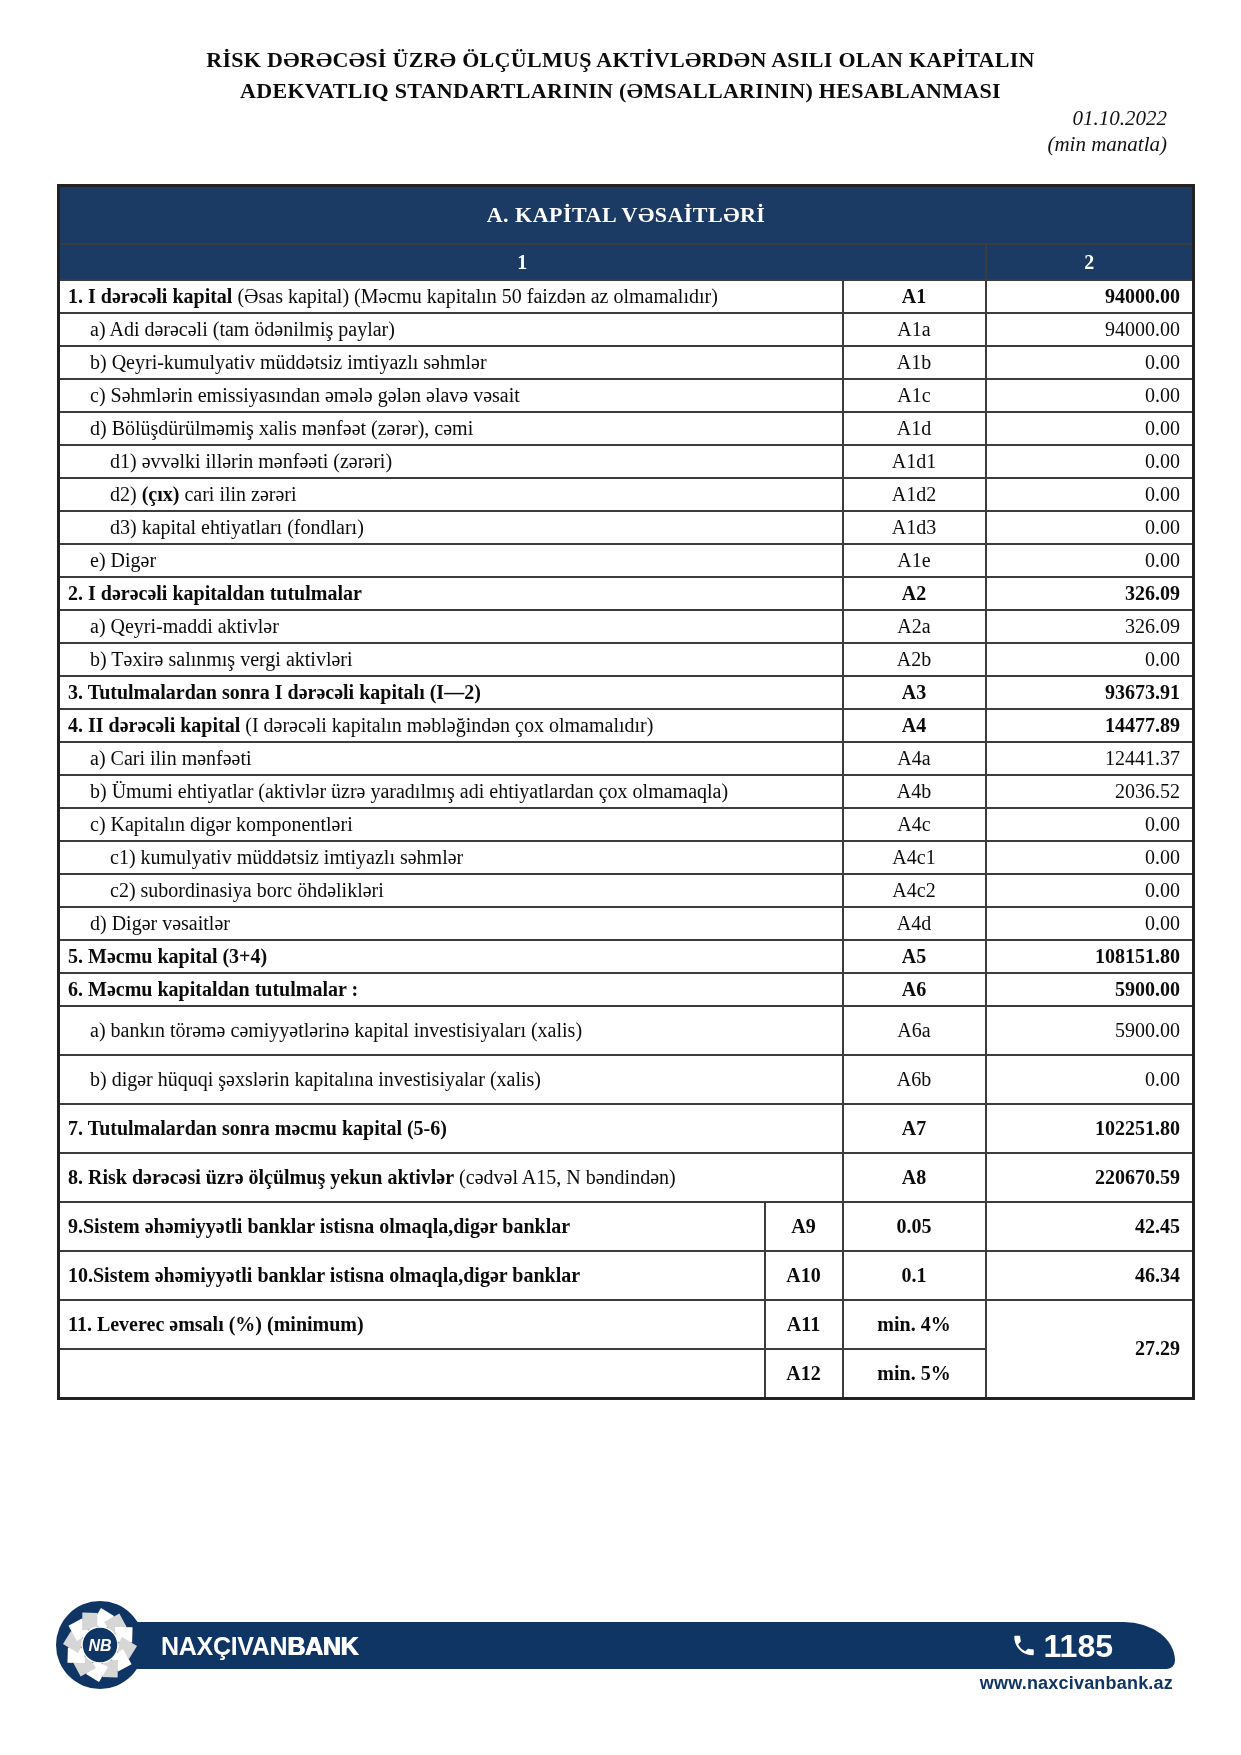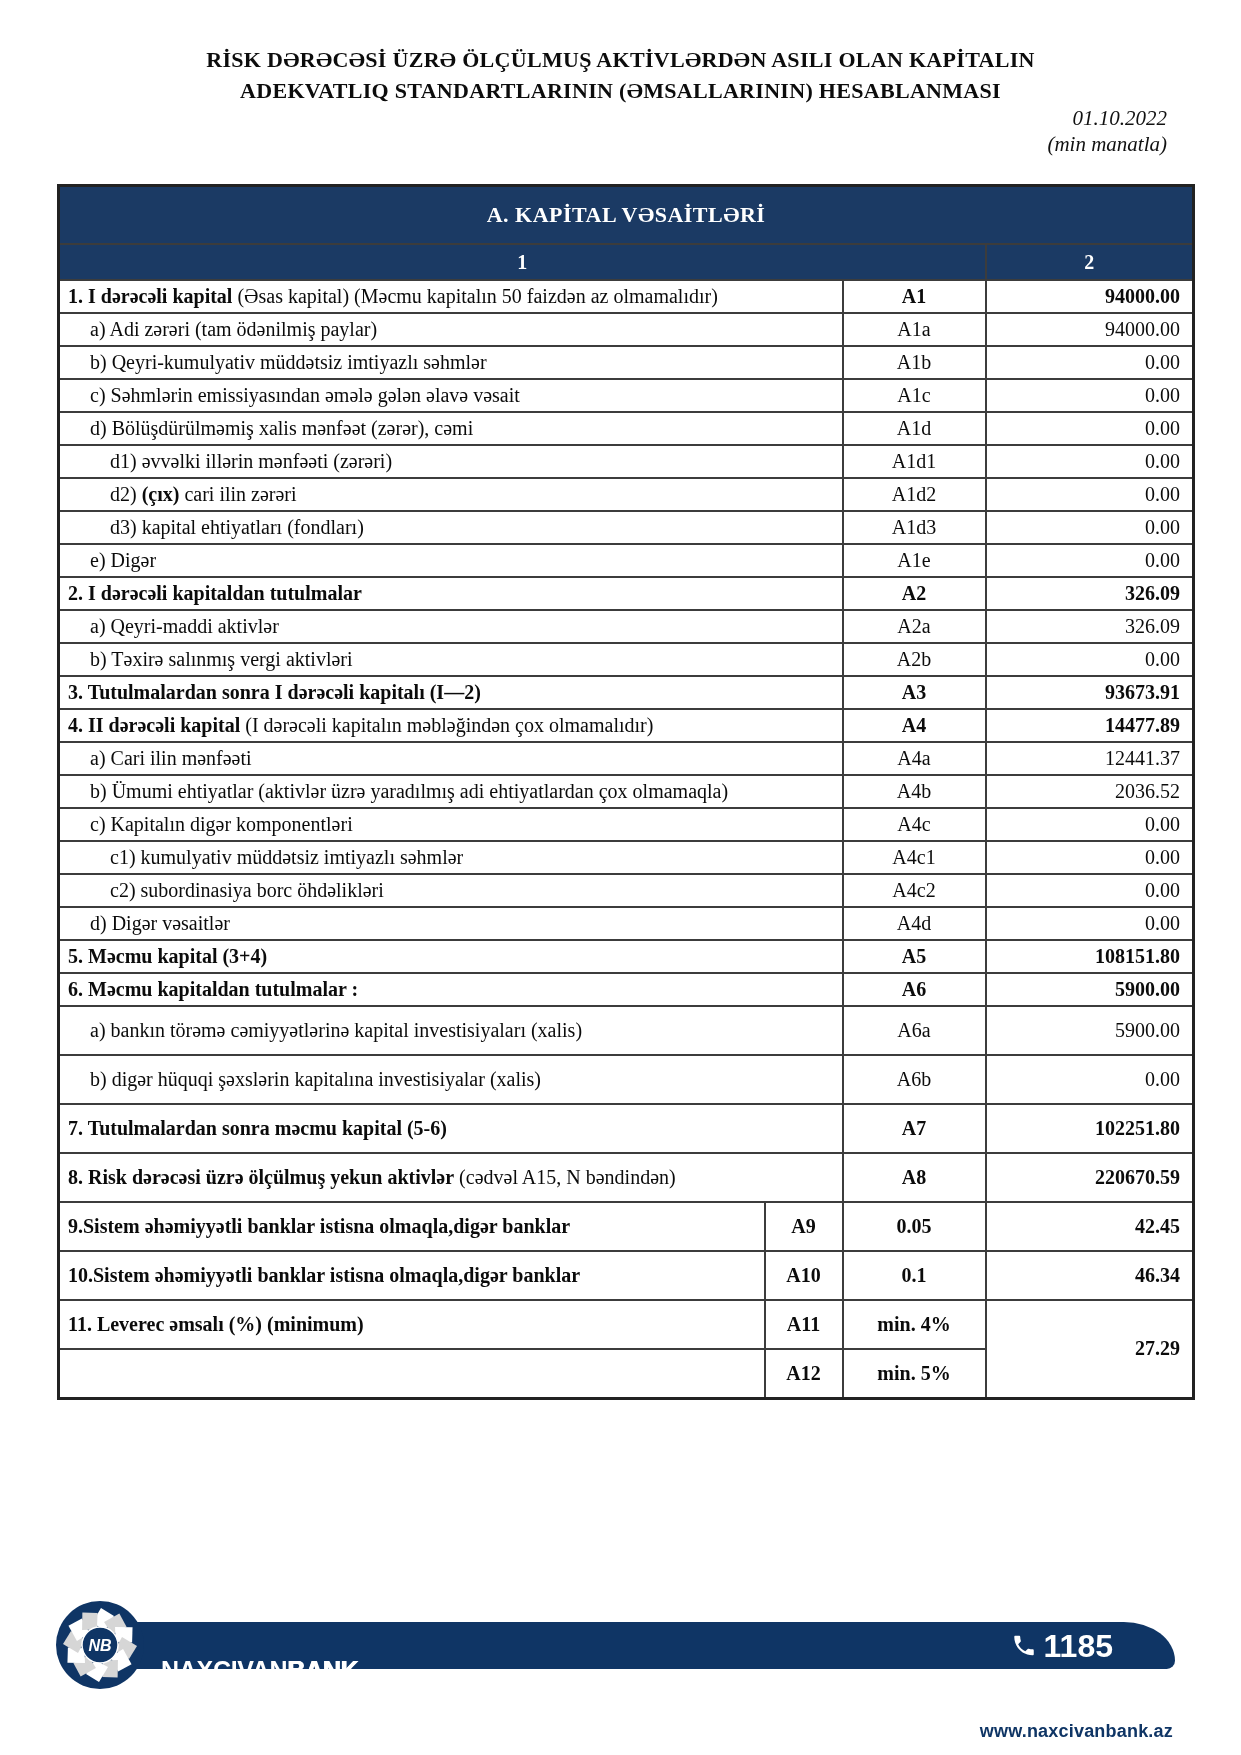--- a/index.html
+++ b/index.html
@@ -29,27 +29,27 @@
   td.c-label.indent-2{padding-left:50px;}
   td.c-code,td.c-ratio{text-align:center;}
   td.c-value{text-align:right;padding-right:12px;}
   .em{font-weight:bold;}
   span.b{font-weight:bold;}
 
   
   .footer-bar{position:absolute;left:75px;top:1622px;width:1100px;height:47px;background:var(--footer-navy);
               border-top-right-radius:62px 47px;border-bottom-right-radius:10px;}
   .brand{position:absolute;left:86px;top:50%;transform:translateY(-50%);color:#fff;
-         font-family:"Liberation Sans","DejaVu Sans",sans-serif;font-weight:bold;font-size:25px;letter-spacing:-.3px;white-space:nowrap;margin-top:24px;}
+         font-family:"Liberation Sans","DejaVu Sans",sans-serif;font-weight:bold;font-size:25px;letter-spacing:-.3px;white-space:nowrap;}
   .brand .brand-suffix{text-shadow:.7px 0 0 #fff,-.3px 0 0 #fff;}
   .phone-group{position:absolute;right:62px;top:50%;transform:translateY(-50%);display:flex;align-items:center;gap:7px;
                color:#fff;font-family:"Liberation Sans","DejaVu Sans",sans-serif;font-weight:bold;font-size:32px;}
   .logo{position:absolute;left:55px;top:1600px;width:90px;height:90px;font-style:italic;}
   .website{position:absolute;right:68px;top:1673px;color:var(--footer-navy);
-           font-family:"Liberation Sans","DejaVu Sans",sans-serif;font-size:18px;font-weight:bold;letter-spacing:.2px;margin-top:48px;}
+           font-family:"Liberation Sans","DejaVu Sans",sans-serif;font-size:18px;font-weight:bold;letter-spacing:.2px;}
 </style>
 </head>
 <body>
 
 <div class="page">
 
   <div class="doc-title">
     <div>RİSK DƏRƏCƏSİ ÜZRƏ ÖLÇÜLMUŞ AKTİVLƏRDƏN ASILI OLAN KAPİTALIN</div>
     <div>ADEKVATLIQ STANDARTLARININ (ƏMSALLARININ) HESABLANMASI</div>
   </div>
@@ -75,21 +75,21 @@
         <th>2</th>
       </tr>
     </thead>
     <tbody>
         <tr>
           <td class="c-label indent-0" colspan="2"><span class="b">1. I dərəcəli kapital</span><span> (Əsas kapital) (Məcmu kapitalın 50 faizdən  az olmamalıdır)</span></td>
           <td class="c-code em">A1</td>
           <td class="c-value em">94000.00</td>
         </tr>
         <tr>
-          <td class="c-label indent-1" colspan="2"><span>a) Adi zərəri (tam ödənilmiş paylar)</span></td>
+          <td class="c-label indent-1" colspan="2"><span>a) Adi dərəcəli (tam ödənilmiş paylar)</span></td>
           <td class="c-code">A1a</td>
           <td class="c-value">94000.00</td>
         </tr>
         <tr>
           <td class="c-label indent-1" colspan="2"><span>b) Qeyri-kumulyativ müddətsiz imtiyazlı səhmlər</span></td>
           <td class="c-code">A1b</td>
           <td class="c-value">0.00</td>
         </tr>
         <tr>
           <td class="c-label indent-1" colspan="2"><span>c) Səhmlərin emissiyasından əmələ gələn  əlavə vəsait</span></td>

